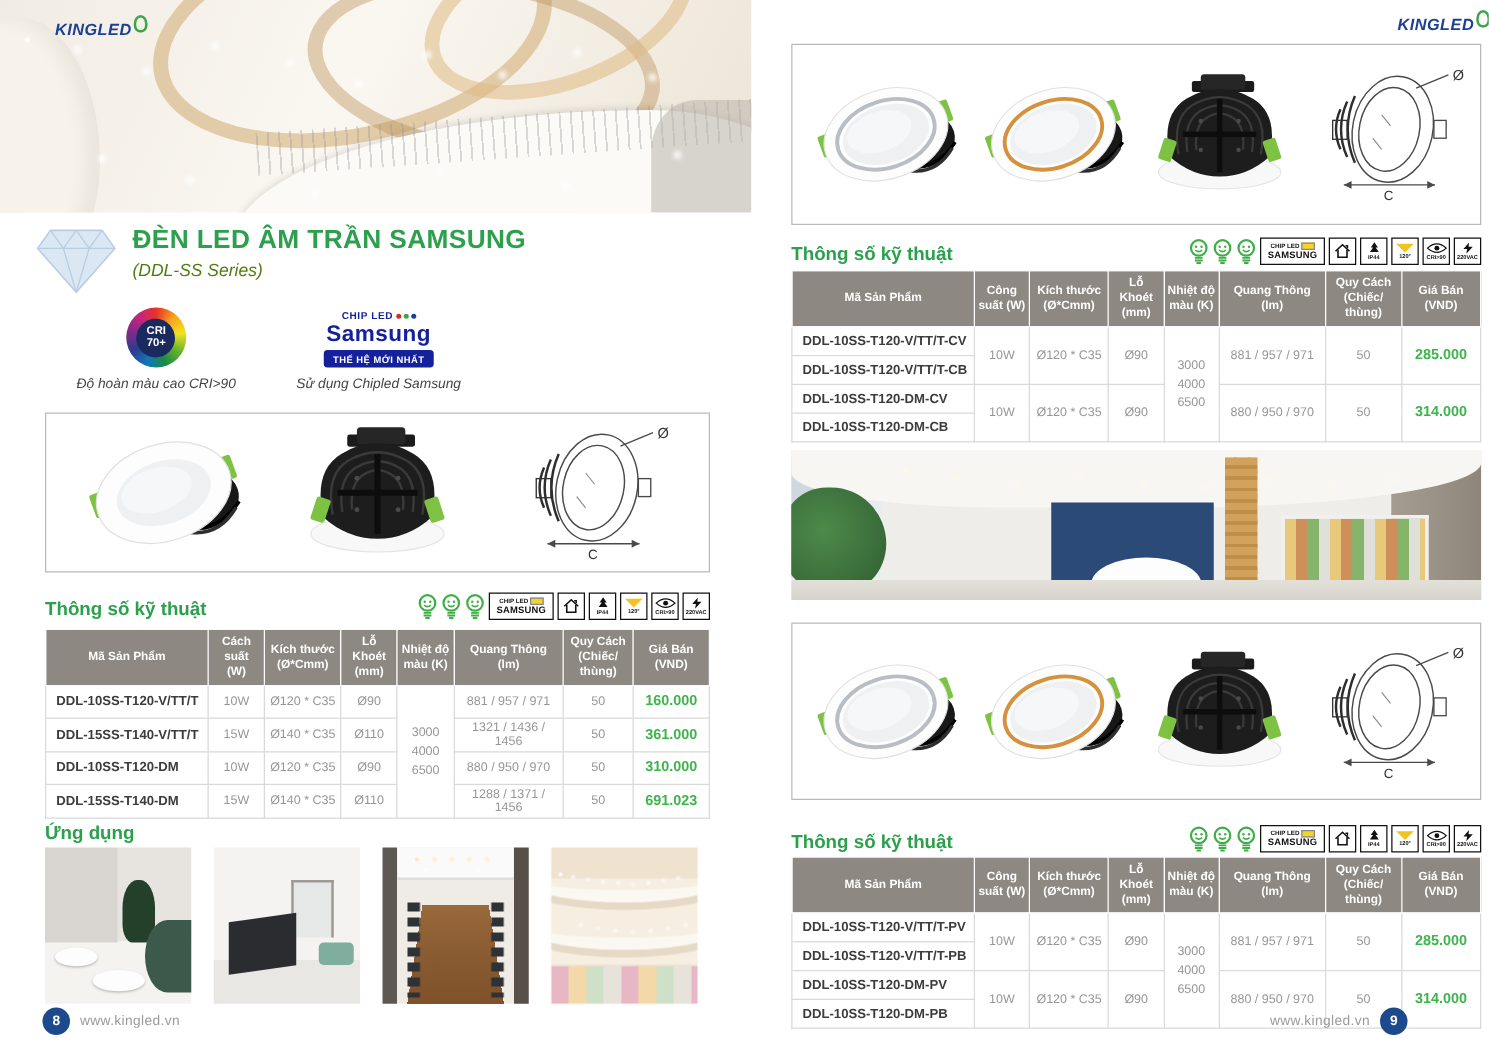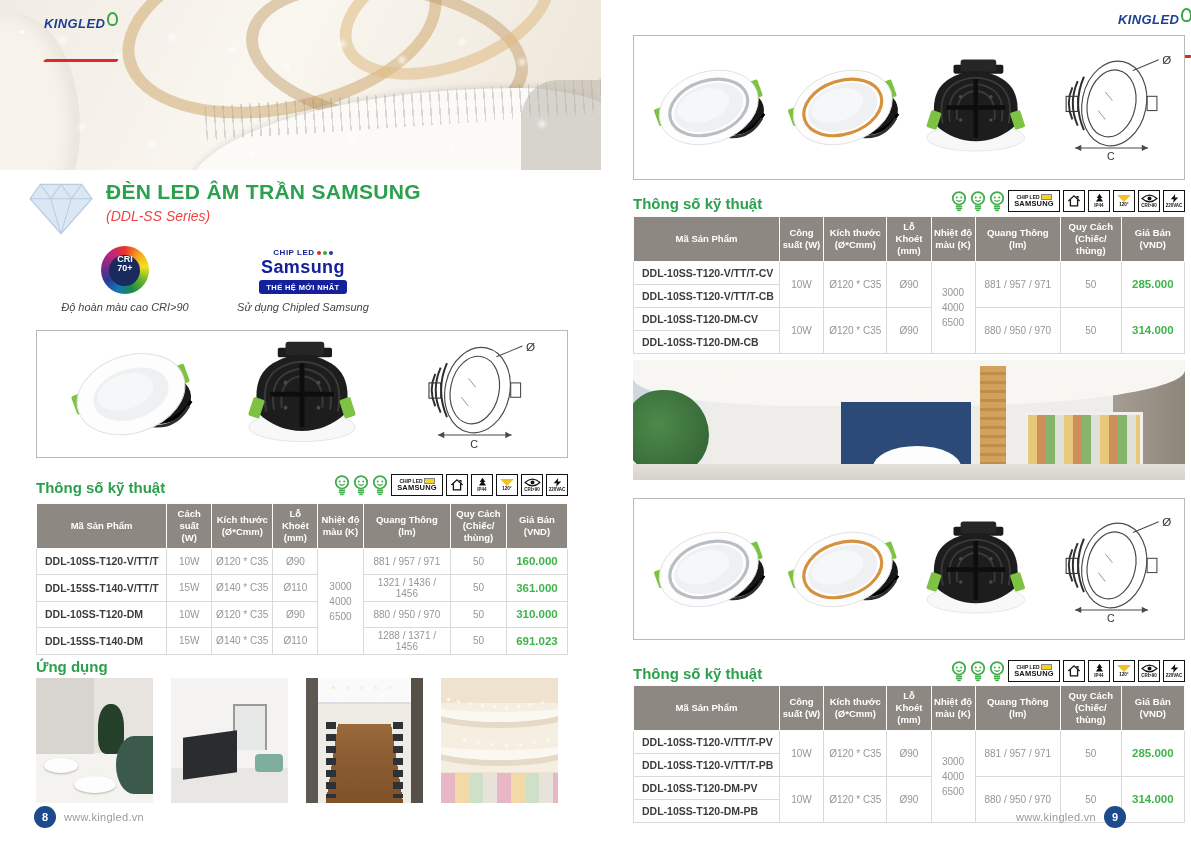--- a/index.html
+++ b/index.html
@@ -17,39 +17,39 @@
   .rb3{width:200px;height:100px;left:335px;top:-52px;transform:rotate(-20deg);border-color:rgba(222,186,130,.55);}
   .pillar-left{left:-50px;top:14px;width:130px;height:210px;background:#f7f3eb;border-radius:0 55% 45% 0/0 60% 50% 0;box-shadow:inset -10px 0 16px rgba(0,0,0,.06);}
   .balcony-curve{left:185px;top:88px;width:470px;height:170px;background:#fbfaf7;border-radius:100% 40% 0 0/90% 60% 0 0;box-shadow:0 -2px 6px rgba(0,0,0,.10);}
   .balcony-band{left:205px;top:92px;width:420px;height:34px;transform:rotate(-4deg);
     background:repeating-linear-gradient(90deg,rgba(150,150,150,.35) 0 1.5px,transparent 1.5px 9px);}
   .hero-corner{right:0;bottom:0;width:80px;height:90px;background:#b9b4ac;opacity:.55;border-radius:45% 0 0 0;}
   .h-dots{left:20px;top:30px;width:4px;height:4px;background:#fff;border-radius:50%;
     box-shadow:40px 8px 4px 1px #fff,95px 25px 4px 1px #fff,150px 5px 4px 1px #fff,210px 18px 4px 1px #fff,265px 35px 4px 1px #fff,320px 12px 4px 1px #fff,380px 28px 4px 1px #fff,440px 10px 4px 1px #fff,500px 30px 4px 1px #fff,60px 95px 4px 1px #fff,130px 112px 4px 1px #fff,230px 122px 4px 1px #fff,330px 106px 4px 1px #fff,430px 116px 4px 1px #fff,520px 92px 4px 1px #fff;}
 
   
-  .logo{display:flex;flex-direction:column;align-items:flex-start;width:74px;gap:27px;}
+  .logo{display:flex;align-items:flex-start;width:74px;gap:27px;}
   .logo-row{display:flex;align-items:flex-end;gap:2px;}
   .logo-text{color:#1d3f94;font-weight:bold;font-style:italic;font-size:13px;letter-spacing:.4px;}
   .logo-bulb{width:11px;height:14px;border:2.5px solid #3aa648;border-radius:50% 50% 42% 42%;margin-bottom:5px;box-sizing:border-box;}
   .logo-swoosh{width:100%;height:3px;background:#d92b27;border-radius:2px;transform:skewX(-35deg);margin-top:1px;}
 
   
   .title-block{left:28px;top:180px;display:flex;gap:12px;align-items:flex-start;}
   .page-title{margin:0;font-size:21px;font-weight:800;color:#2ca04d;letter-spacing:.3px;}
-  .series{font-style:italic;color:#ef4444;font-size:14px;margin-top:4px;}
+  .series{font-style:italic;color:#4d7c0f;font-size:14px;margin-top:4px;}
 
   
   .features{left:36px;top:246px;width:534px;display:flex;}
   .feature{width:33.33%;display:flex;flex-direction:column;align-items:center;justify-content:flex-end;gap:7px;}
   .feat-cap{font-style:italic;font-size:11px;color:#444;text-align:right;}
   .cri-badge{width:48px;height:48px;border-radius:50%;display:flex;align-items:center;justify-content:center;
     background:conic-gradient(#e8332a,#f6a21d,#f3e220,#68b52e,#1c8a43,#1178b6,#2a3c8f,#7a2c86,#c2247f,#e8332a);}
   .cri-core{width:31px;height:31px;border-radius:50%;background:#1a2a5e;color:#fff;font-size:9px;font-weight:bold;
-    display:flex;flex-direction:column;align-items:center;justify-content:flex-start;line-height:1.1;}
+    display:flex;flex-direction:column;align-items:center;justify-content:center;line-height:1.1;}
   .samsung-badge{display:flex;flex-direction:column;align-items:center;}
   .s-line1{color:#15219b;font-weight:bold;font-size:8px;display:flex;align-items:center;gap:2px;letter-spacing:.5px;}
   .dot{width:4px;height:4px;border-radius:50%;display:inline-block;}
   .dot.red{background:#d92b27;}.dot.green{background:#3aa648;}.dot.blue{background:#1d3f94;}
   .s-brand{color:#15219b;font-weight:800;font-size:18px;letter-spacing:.4px;}
   .s-tag{background:#15219b;color:#fff;font-size:7.5px;font-weight:bold;padding:2.5px 7px;border-radius:3px;margin-top:2px;letter-spacing:.4px;}
 
   
   .prod-box{border:1px solid #b9b9b9;background:#fff;display:flex;align-items:center;justify-content:space-around;padding:5px 8px;box-sizing:border-box;}
   .prod-box.lbox{left:36px;top:330px;width:532px;height:128px;}

